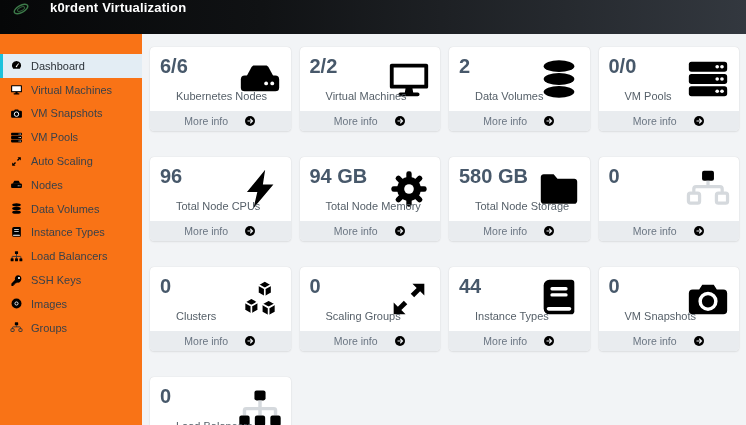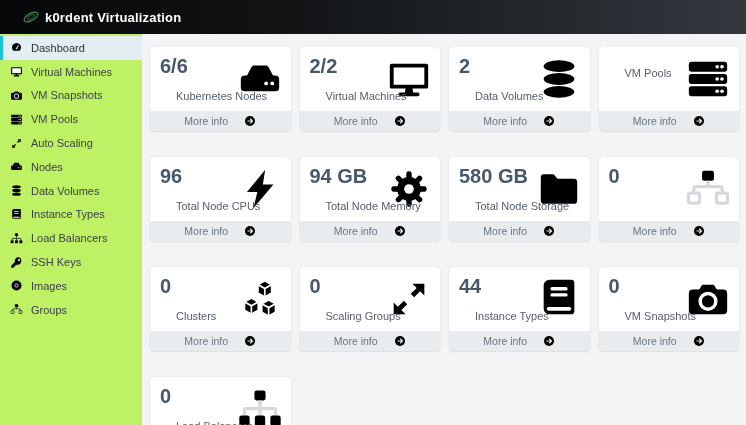--- a/index.html
+++ b/index.html
@@ -2,33 +2,33 @@
 <html><head>
 <meta charset="utf-8">
 <style>
   * { box-sizing: border-box; margin: 0; padding: 0; }
   html, body { width: 746px; height: 425px; overflow: hidden; }
   body { font-family: "Liberation Sans", "DejaVu Sans", sans-serif; background: #f2f4f6; }
   .app { width: 746px; height: 425px; display: flex; flex-direction: column; }
 
   
   header {
-    height: 34px; flex: 0 0 34px; display: flex; align-items: center;
-    padding: 0 22px; gap: 5px;
+    height: 34px; flex: 0 0 34px; display: flex; 
+    padding: 0 12px; gap: 20px;
     background: linear-gradient(90deg, #060708 0%, #101214 35%, #33383f 100%);
   }
   .logo { width: 18px; height: 18px; display: inline-flex; }
   .logo svg { width: 18px; height: 18px; }
   .app-title { color: #ffffff; font-size: 13px; font-weight: 700; letter-spacing: .2px; }
 
   
   .shell { flex: 1; display: flex; min-height: 0; }
 
   
-  .sidebar { width: 142px; flex: 0 0 142px; background: #bef264; padding-top: 2px; }
+  .sidebar { width: 142px; flex: 0 0 142px; background: #f97316; padding-top: 20px; }
   .nav-item {
     display: flex; align-items: center; gap: 8px; height: 23.8px;
     padding: 0 10px; color: #3a4149; font-size: 11px; cursor: pointer;
     text-decoration: none;
   }
   .nav-item .nico { width: 13px; height: 13px; display: inline-flex; flex: 0 0 13px; color: #2f353b; }
   .nav-item .nico svg { width: 13px; height: 13px; }
   .nav-item.active { background: #e3edf4; border-left: 3px solid #1cc2dc; padding-left: 7px; color: #2c3238; }
 
   
@@ -327,20 +327,21 @@
             <span class="aico">
                 <svg viewBox="0 0 24 24">
                   <use href="#i-arrow-circle"></use>
                 </svg>
               </span>
           </a>
         </div>
 
         <div class="card">
           <div class="card-body">
+            <div class="val">0/0</div>
             <div class="lbl">VM Pools</div>
             <span class="cico"><svg viewBox="0 0 24 24">
                   <use href="#i-servers"></use>
                 </svg></span>
           </div>
           <a class="card-foot">
             <span>More info</span>
             <span class="aico">
                 <svg viewBox="0 0 24 24">
                   <use href="#i-arrow-circle"></use>

